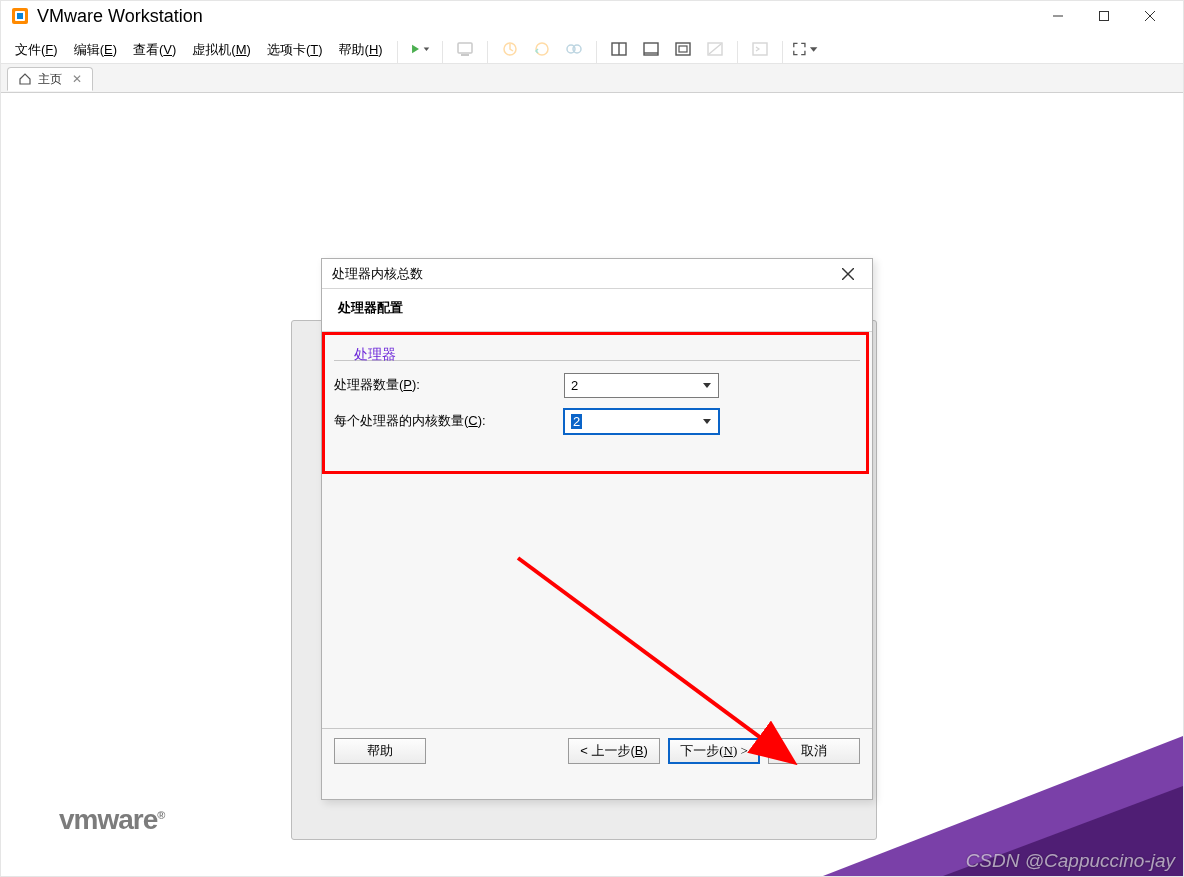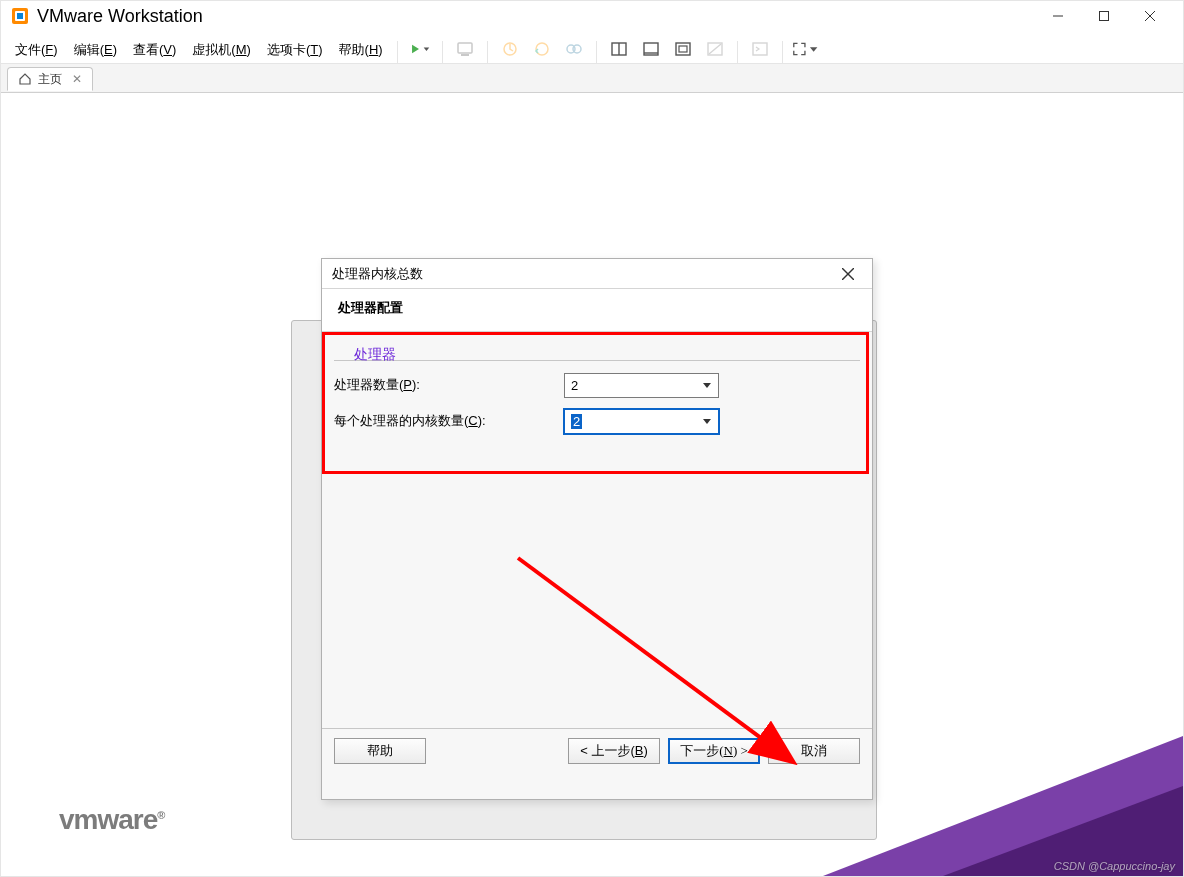--- a/index.html
+++ b/index.html
@@ -55,21 +55,21 @@
   .wizard-footer { height:44px; border-top:1px solid #c7c7c7; display:flex; align-items:center; padding:0 12px; gap:8px; background:#f7f7f7; }
   .wf-spacer { flex:1; }
   .wf-btn { min-width:92px; height:26px; border:1px solid #9a9a9a; background:linear-gradient(#fdfdfd,#ececec); font-size:13px; display:flex; align-items:center; justify-content:center; cursor:default; padding:0 10px; }
   .wf-btn.primary { border:2px solid #0a64c8;font-family:Liberation Serif, serif; }
   .wf-btn u { text-decoration:underline; }
   
   .vmware-logo { position:absolute; left:24px; bottom:40px; font-size:28px; font-weight:600; color:#7c7c7c; letter-spacing:-1px; font-family: Arial,sans-serif; margin-left: 34px; }
   .vmware-logo .reg { font-size:11px; vertical-align:super; }
   .purple-corner { position:absolute; right:0; bottom:0; width:0; height:0; border-right:360px solid #6b2b9e; border-top:140px solid transparent; opacity:0.9; }
   .purple-corner2 { position:absolute; right:0; bottom:0; width:0; height:0; border-right:240px solid #4a1b6e; border-top:90px solid transparent; opacity:0.9; }
-  .watermark { position:absolute; right:8px; bottom:4px; color:rgba(255,255,255,0.6); font-size:11px; text-shadow:0 0 2px rgba(0,0,0,0.4); font-style:italic; }
+  .watermark { position:absolute; right:8px; bottom:4px; color:rgba(255,255,255,0.6); font-size:19px; text-shadow:0 0 2px rgba(0,0,0,0.4); font-style:italic; }
 </style>
 </head>
 <body>
 
 <div class="window">
 
   <div class="titlebar">
     <span class="app-icon">
       <svg viewBox="0 0 18 18">
           <rect x="1" y="1" width="16" height="16" rx="2" fill="#ff8a00"></rect>

